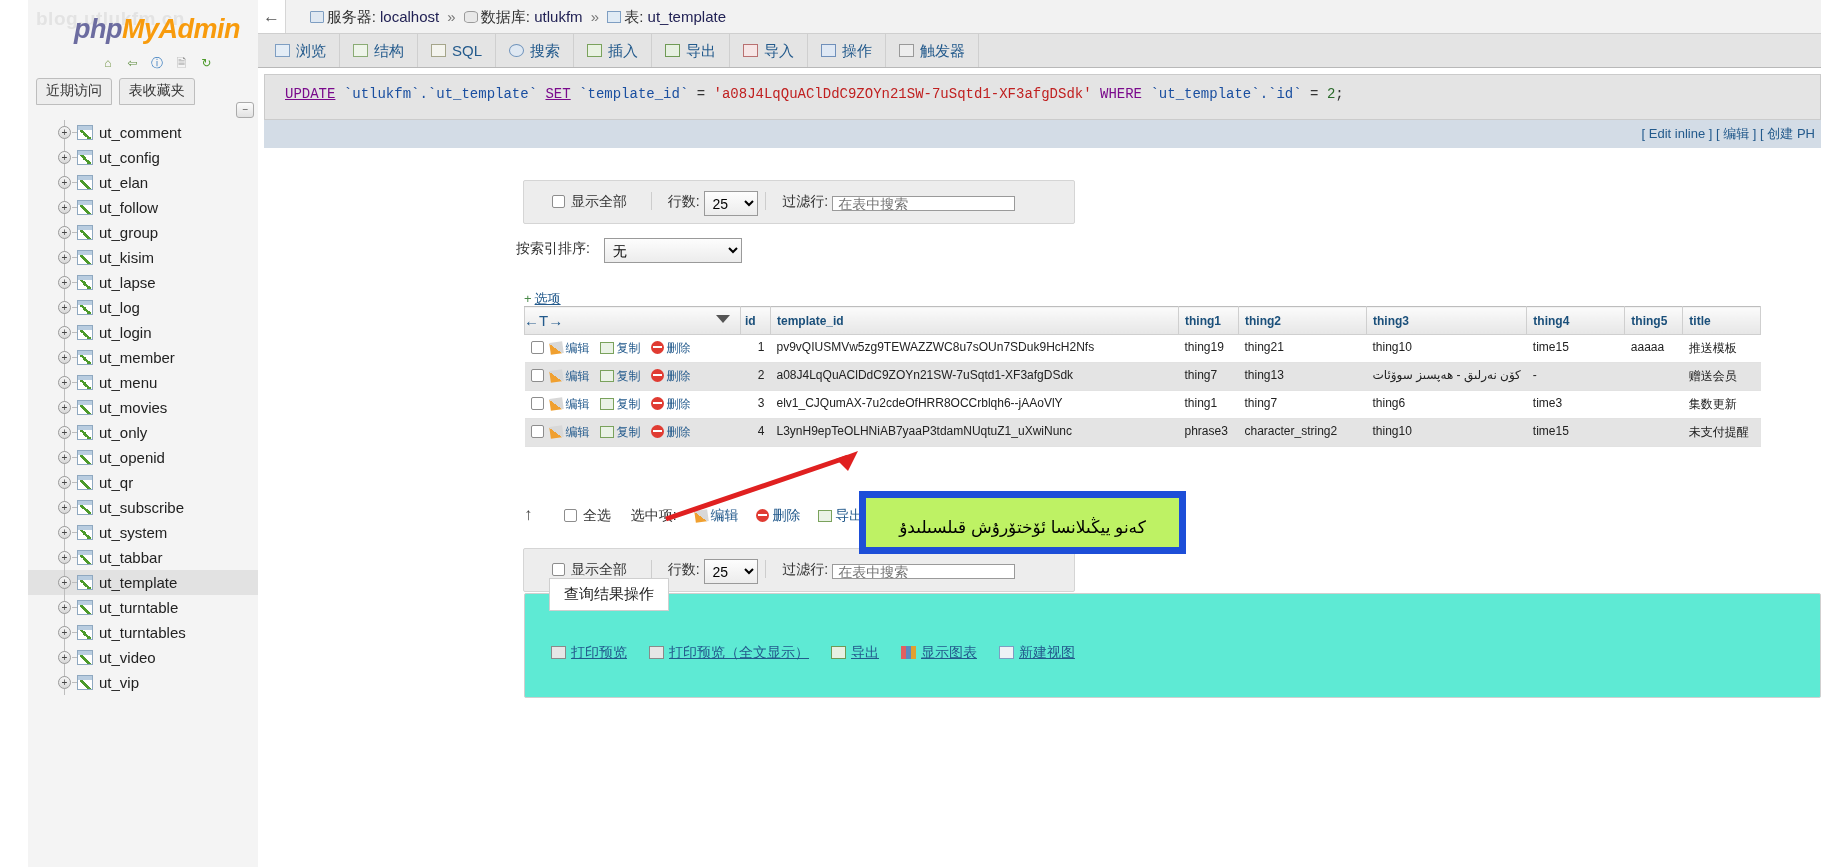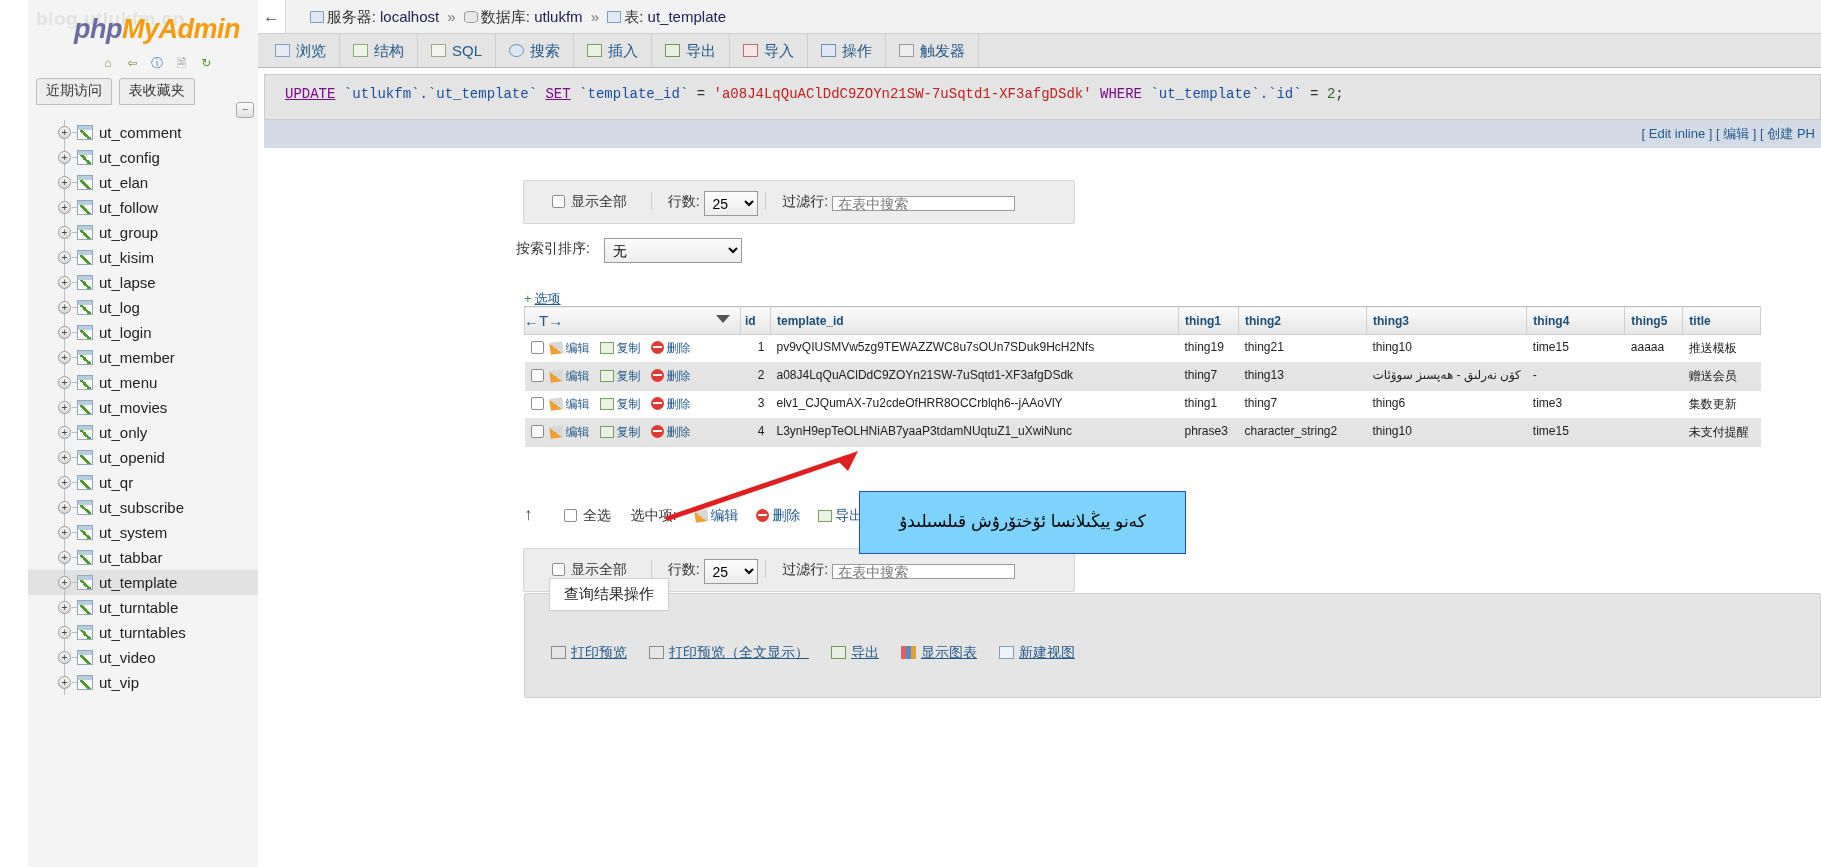--- a/index.html
+++ b/index.html
@@ -369,22 +369,22 @@
   #withselected .upar {
     display: inline-block; width: 22px; color: #444;
     font-size: 17px; margin-right: 14px;
   }
   #withselected .a { color: #235a8c; margin-right: 14px; }
 
   
   #annot {
     position: absolute; left: 601px; top: 491px;
     width: 327px; height: 63px;
-    border: 1px solid #1d4ed8;
-    background: #7dd3fc;
+    border: 7px solid #1d4ed8;
+    background: #bef264;
     z-index: 20;
   }
   #annot .utext {
     direction: rtl;
     text-align: center;
     font-size: 17px;
     line-height: 60px;
     color: #000;
     white-space: nowrap;
     padding: 0 8px;
@@ -402,21 +402,21 @@
     background: #ededed;
     border: 1px solid #d5d5d5;
     border-radius: 2px;
   }
 
   
   #qrobox {
     position: absolute; left: 266px; top: 593px;
     width: 1297px; height: 105px;
     border: 1px solid #cfcfcf;
-    background: #e5e5e5;
+    background: #5eead4;
     border-radius: 2px;
   }
   #qrotitle {
     position: absolute; left: 24px; top: -16px;
     background: #fff;
     border: 1px solid #cfcfcf;
     padding: 6px 14px;
     font-size: 15px;
     color: #222;
   }

